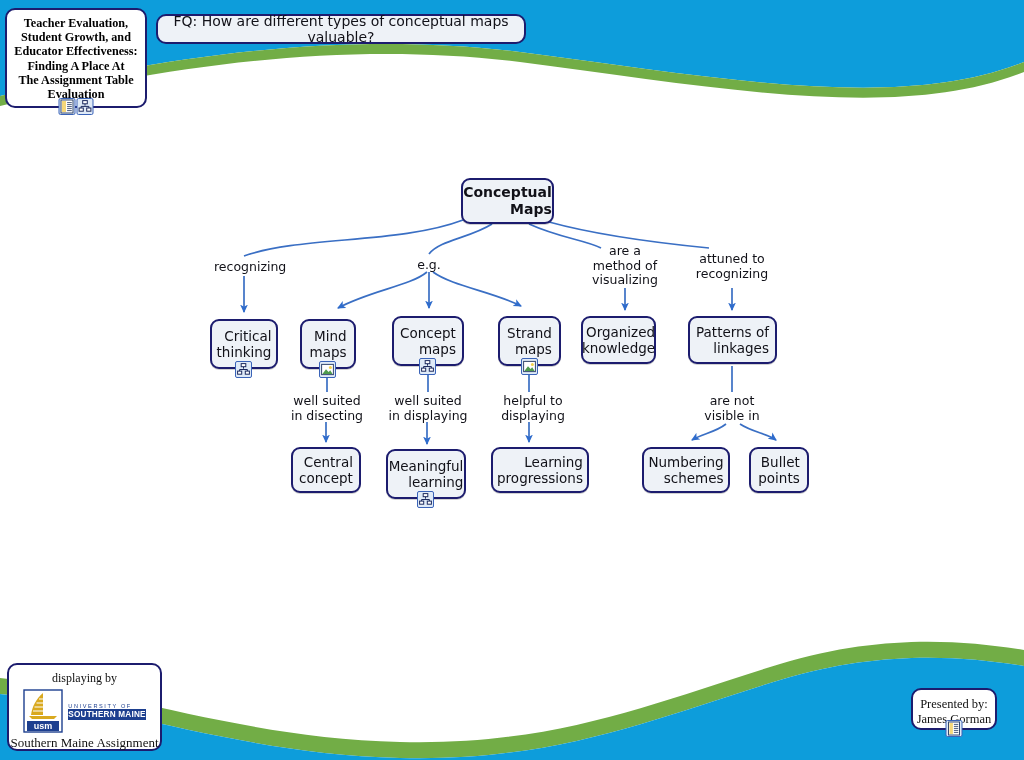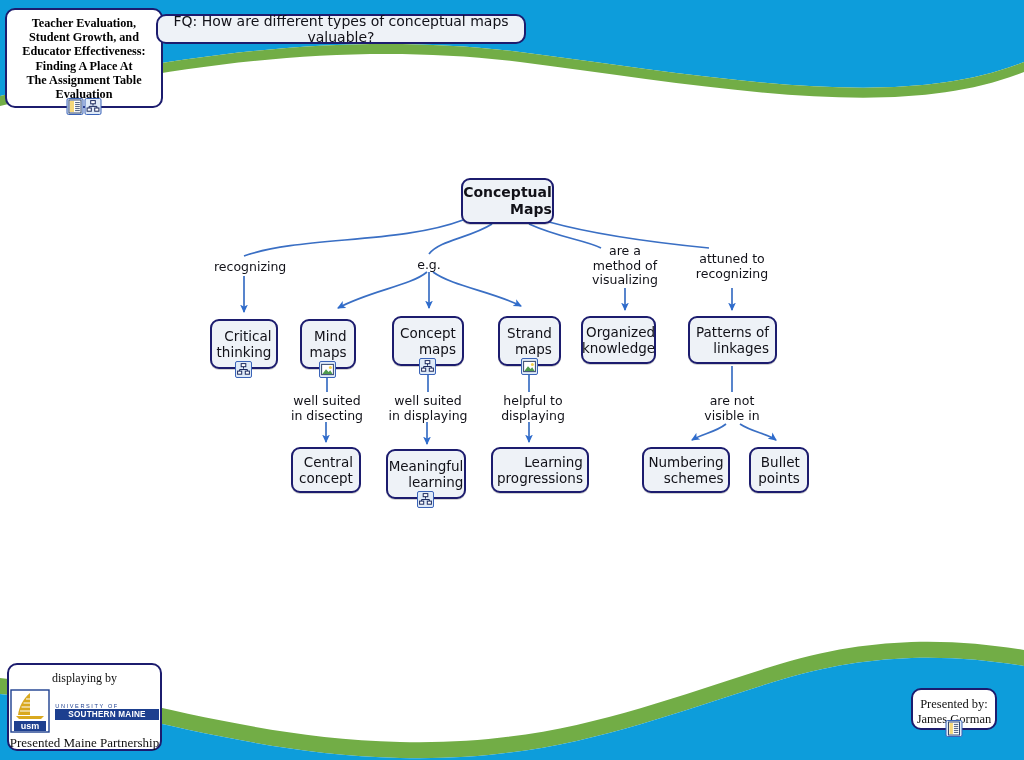--- a/index.html
+++ b/index.html
@@ -109,21 +109,21 @@
   .usm-logo{display:flex;align-items:center;justify-content:center;gap:5px;margin-top:3px;}
   .usm-mark{width:40px;}
   .usm-words{display:block;text-align:left;}
   .usm-words .l1{
     font-family:"Liberation Sans", sans-serif;
     font-size:5.6px;letter-spacing:1.6px;color:#1d3f8f;display:block;
   }
   .usm-words .l2{
     font-family:"Liberation Sans", sans-serif;
     font-weight:bold;font-size:8.2px;letter-spacing:.2px;
-    color:#ffffff;background:#1d3f8f;display:block;padding:1px 13px;
+    color:#ffffff;background:#1d3f8f;display:block;padding:1px 0;
   }
 </style>
 </head>
 <body>
 
 <div id="stage">
 
   <svg id="bg" viewBox="0 0 1024 760" preserveAspectRatio="none">
 
     <path d="M0,0 H1024 V62 C900,112 720,78 520,52 C330,28 140,62 0,96 Z" fill="#0d9ddb"></path>
@@ -268,21 +268,21 @@
       <div class="lbl" style="left: 214px; top: 260px; width: 60px;">recognizing</div>
       <div class="lbl" style="left: 412px; top: 258px; width: 34px;">e.g.</div>
       <div class="lbl" style="left: 586px; top: 244px; width: 78px;">are a<br>method of<br>visualizing</div>
       <div class="lbl" style="left: 690px; top: 252px; width: 84px;">attuned to<br>recognizing</div>
       <div class="lbl" style="left: 287px; top: 394px; width: 80px;">well suited<br>in disecting</div>
       <div class="lbl" style="left: 384px; top: 394px; width: 88px;">well suited<br>in displaying</div>
       <div class="lbl" style="left: 495px; top: 394px; width: 76px;">helpful to<br>displaying</div>
       <div class="lbl" style="left: 694px; top: 394px; width: 76px;">are not<br>visible in</div>
     </div>
 
-  <div class="callout title" style="left:5px;top:8px;width:158px;height:100px;">
+  <div class="callout title" style="left:5px;top:8px;width:142px;height:100px;">
     <div id="title-lines">
         <div>Teacher Evaluation,</div>
         <div>Student Growth, and</div>
         <div>Educator Effectiveness:</div>
         <div>Finding A Place At</div>
         <div>The Assignment Table</div>
         <div>Evaluation</div>
       </div>
     <div class="badge-row" style="left:50%;transform:translateX(-50%);bottom:-9px;">
       <span class="badge">
@@ -324,21 +324,21 @@
         </g>
         <path d="M6,27 H34 L31,30 H9 Z" fill="#d9a91f"></path>
         <rect x="4" y="32" width="32" height="10" fill="#1d3f8f"></rect>
         <text x="20" y="40.2" text-anchor="middle" font-family="Liberation Sans, sans-serif" font-size="9" font-weight="bold" fill="#ffffff">usm</text>
       </svg>
       <span class="usm-words">
         <span class="l1">UNIVERSITY OF</span>
         <span class="l2">SOUTHERN MAINE</span>
       </span>
     </div>
-    <span class="sp-bottom">Presented Maine Partnership</span>
+    <span class="sp-bottom">Southern Maine Assignment</span>
   </div>
 
   <div class="callout presenter" style="left:911px;top:688px;width:86px;height:42px;">
     <span>Presented by:</span><br>
     <span>James Gorman</span>
     <div class="badge-row" style="left:50%;transform:translateX(-50%);bottom:-9px;">
       <span class="badge">
         <svg viewBox="0 0 15 15">
           <rect x="2" y="1" width="11" height="13" fill="#fff" stroke="#35486e" stroke-width="1"></rect>
           <rect x="3" y="2" width="3.4" height="11" fill="#f5d77a"></rect>

